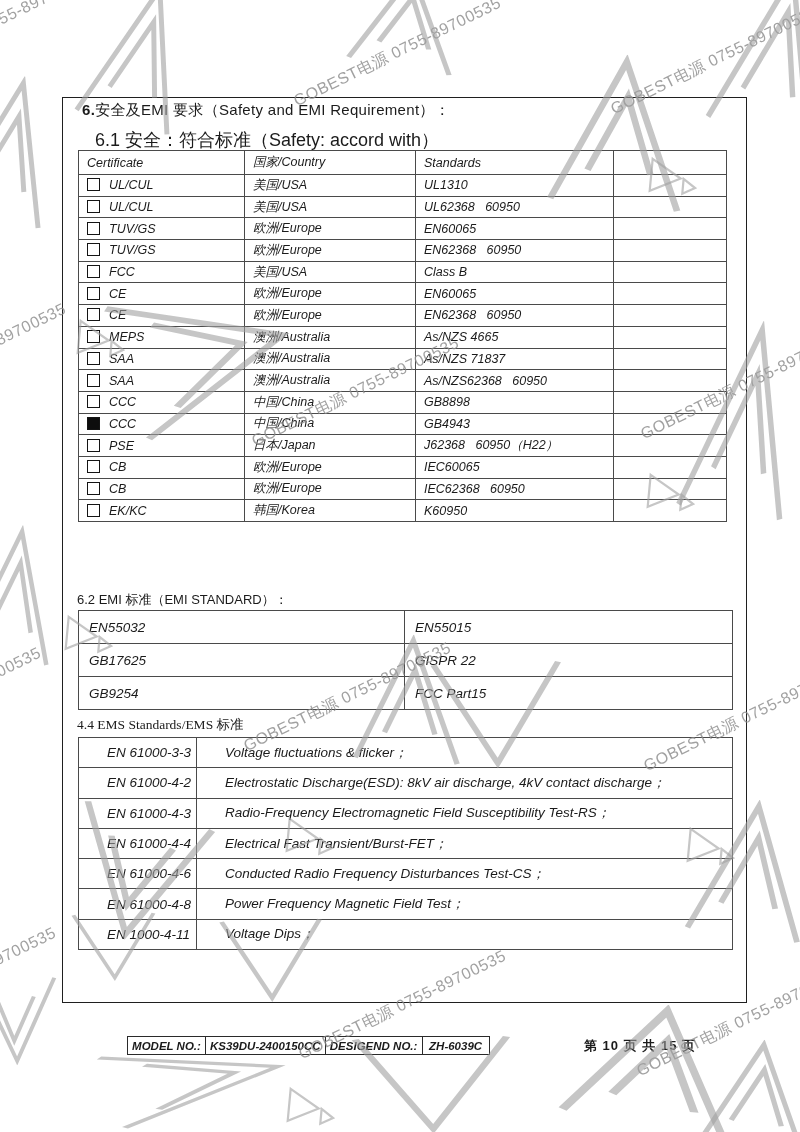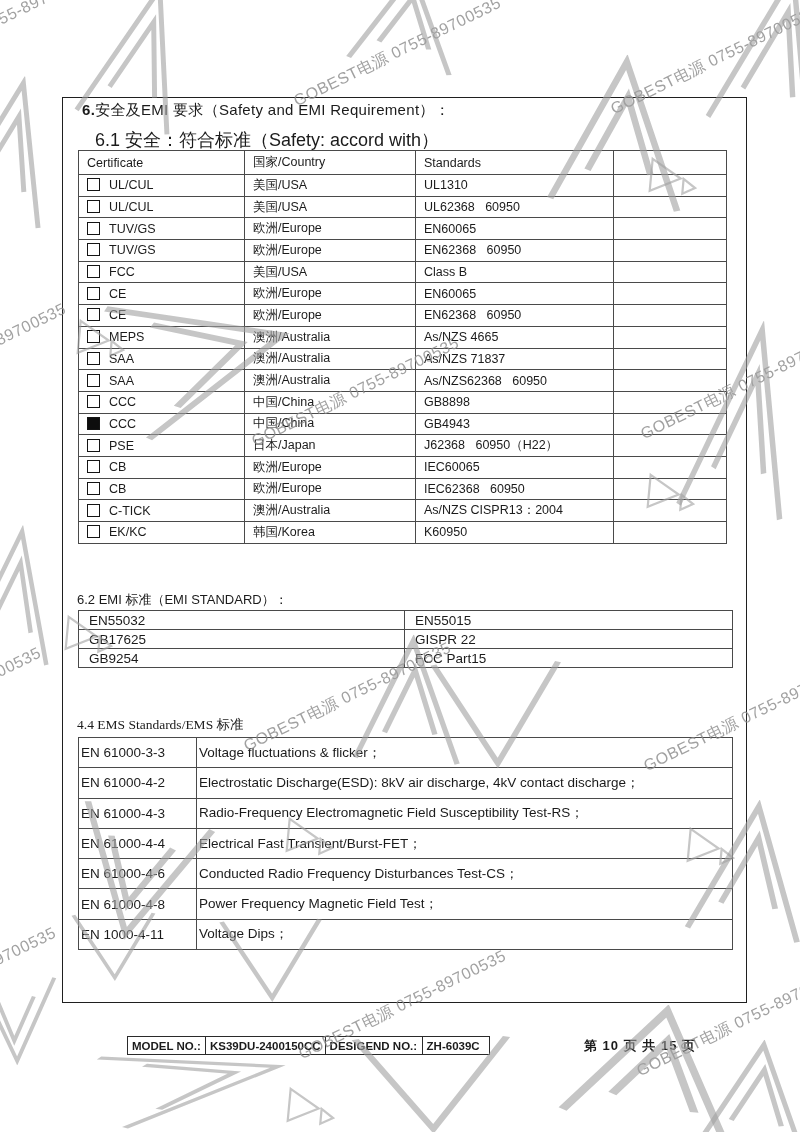--- a/index.html
+++ b/index.html
@@ -13,40 +13,40 @@
     border:1.6px solid #1f1f1f;
   }
   
   .doc-title { position:absolute; left:82px; top:101px; font-size:15px; letter-spacing:0.3px; }
   .doc-title b { font-weight:bold; }
   .doc-title span { font-weight:500; }
   .h61 { position:absolute; left:95px; top:128px; font-size:18px; }
   .h62 { position:absolute; left:77px; top:591px; font-size:13px; }
   .h63 { position:absolute; left:77px; top:716px; font-size:13.5px; font-family:"Liberation Serif", serif; }
   
-  table { border-collapse:collapse; table-layout:fixed; }
+  table { border-collapse:collapse; table-layout:fixed;font-style:italic; }
   td, th { border:1px solid #4a4a4a; font-weight:normal; text-align:left;
            padding:0 0 0 8px; white-space:pre; overflow:hidden; }
   .safety-table { position:absolute; left:78px; top:150px; width:648px;
                   font-size:12.5px; border:1.5px solid #333; }
   .safety-table th { height:24px; }
   .safety-table td { height:21.7px; }
   .checkbox { display:inline-block; width:13px; height:13px; border:1.6px solid #141414;
               margin-right:9px; vertical-align:-2px; background:#fff; }
   .checkbox.checked { background:#0d0d0d; }
   .emi-table { position:absolute; left:78px; top:610px; width:654px;
                font-size:13.5px; border:1.5px solid #333; }
-  .emi-table td { height:19px; padding-left:10px; }
+  .emi-table td { height:33px; padding-left:10px; }
   .ems-table { position:absolute; left:78px; top:737px; width:654px;
                font-size:13.5px; border:1.5px solid #333; }
-  .ems-table td { height:30.3px; padding-left:2px; }
+  .ems-table td { height:30.3px; padding-left:28px; }
   
   .model-table { position:absolute; left:127px; top:1036px; font-size:11.5px;
                  font-weight:bold; border:1px solid #2a2a2a; }
-  .model-table td { height:18px; padding:0 4px; border:1px solid #2a2a2a;
+  .model-table td { height:18px; text-align:center; padding:0 4px; border:1px solid #2a2a2a;
                     font-weight:bold; }
   .page-info { position:absolute; left:584px; top:1037px; font-size:13px;
                font-weight:600; letter-spacing:1px; }
   
   .wm-layer { position:absolute; left:0; top:0; width:800px; height:1132px;
               pointer-events:none; z-index:5; }
   .wm-text { position:absolute; font-size:16px; letter-spacing:0.6px; white-space:nowrap;
              transform:rotate(-26deg); transform-origin:left center; }
   .wm-shape { position:absolute; }
   .content { position:relative; z-index:1; }
@@ -160,26 +160,20 @@
           <tr>
             <td><span class="checkbox"></span><span>CB</span></td>
             <td>欧洲/Europe</td>
             <td>IEC60065</td>
             <td></td>
           </tr>
           <tr>
             <td><span class="checkbox"></span><span>CB</span></td>
             <td>欧洲/Europe</td>
             <td>IEC62368   60950</td>
-            <td></td>
-          </tr>
-          <tr>
-            <td><span class="checkbox"></span><span>C-TICK</span></td>
-            <td>澳洲/Australia</td>
-            <td>As/NZS CISPR13：2004</td>
             <td></td>
           </tr>
           <tr>
             <td><span class="checkbox"></span><span>EK/KC</span></td>
             <td>韩国/Korea</td>
             <td>K60950</td>
             <td></td>
           </tr>
         </tbody>
     </table>

